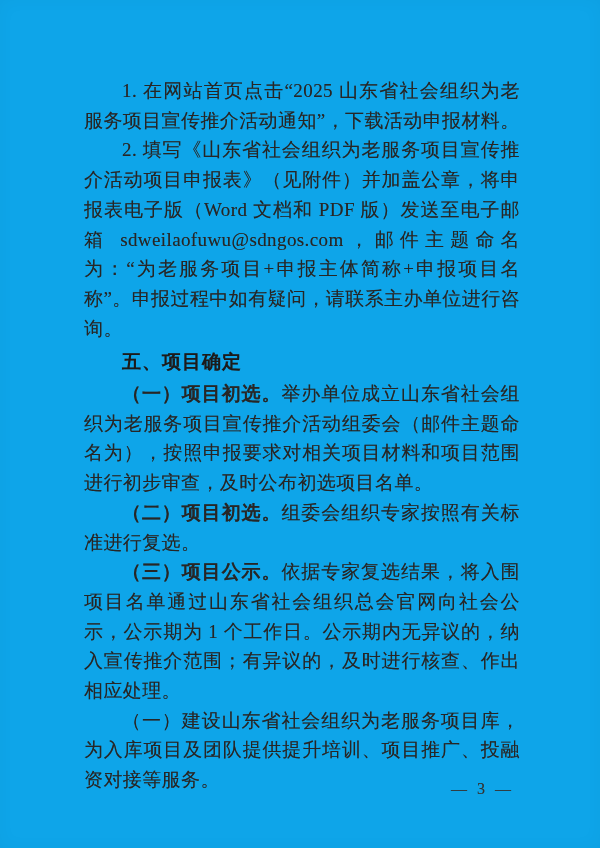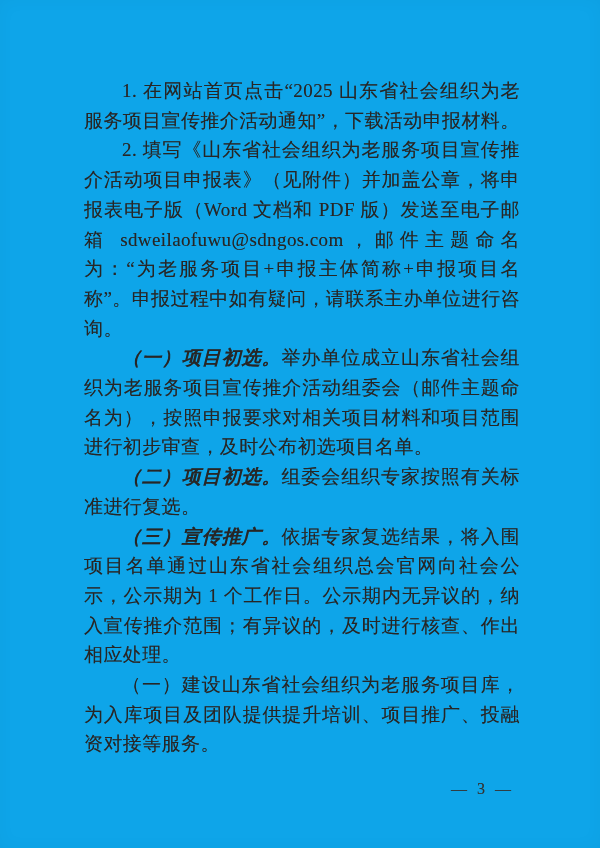--- a/index.html
+++ b/index.html
@@ -37,21 +37,20 @@
     text-indent: 2em;
     font-size: 19px;
     line-height: 29.7px;
     font-weight: bold;
     letter-spacing: 1px;
     font-family: "Liberation Sans", "DejaVu Sans", sans-serif;
     color: #1b1b1b;
   }
   .runin {
     font-weight: 600;
-    font-style: italic;
   }
   .pagenum {
     position: absolute;
     right: 86px;
     top: 780px;
     font-size: 16px;
     letter-spacing: 3px;
     color: #333333;
     text-shadow: 0 0 0.5px rgba(60,60,60,0.5);
   }
@@ -60,26 +59,27 @@
 <body>
 
 <div class="page">
   <div class="doc">
 
     <p class="para">1. 在网站首页点击“2025 山东省社会组织为老服务项目宣传推介活动通知”，下载活动申报材料。</p>
 
     <p class="para">2. 填写《山东省社会组织为老服务项目宣传推介活动项目申报表》（见附件）并加盖公章，将申报表电子版（Word 文档和 PDF 版）发送至电子邮箱 sdweilaofuwu@sdngos.com，邮件主题命名为：“为老服务项目+申报主体简称+申报项目名称”。申报过程中如有疑问，请联系主办单位进行咨询。</p>
 
 
+    <p class="heading">五、项目确定</p>
 
     <p class="para"><span class="runin">（一）项目初选。</span><span>举办单位成立山东省社会组织为老服务项目宣传推介活动组委会（邮件主题命名为），按照申报要求对相关项目材料和项目范围进行初步审查，及时公布初选项目名单。</span></p>
 
     <p class="para"><span class="runin">（二）项目初选。</span><span>组委会组织专家按照有关标准进行复选。</span></p>
 
-    <p class="para"><span class="runin">（三）宣传推广。</span><span>依据专家复选结果，将入围项目名单通过山东省社会组织总会官网向社会公示，公示期为 1 个工作日。公示期内无异议的，纳入宣传推介范围；有异议的，及时进行核查、作出相应处理。</span></p>
+    <p class="para"><span class="runin">（三）项目公示。</span><span>依据专家复选结果，将入围项目名单通过山东省社会组织总会官网向社会公示，公示期为 1 个工作日。公示期内无异议的，纳入宣传推介范围；有异议的，及时进行核查、作出相应处理。</span></p>
 
 
     <p class="para">（一）建设山东省社会组织为老服务项目库，为入库项目及团队提供提升培训、项目推广、投融资对接等服务。</p>
 
   </div>
 
   <div class="pagenum">— 3 —</div>
 </div>
 
 </body></html>

